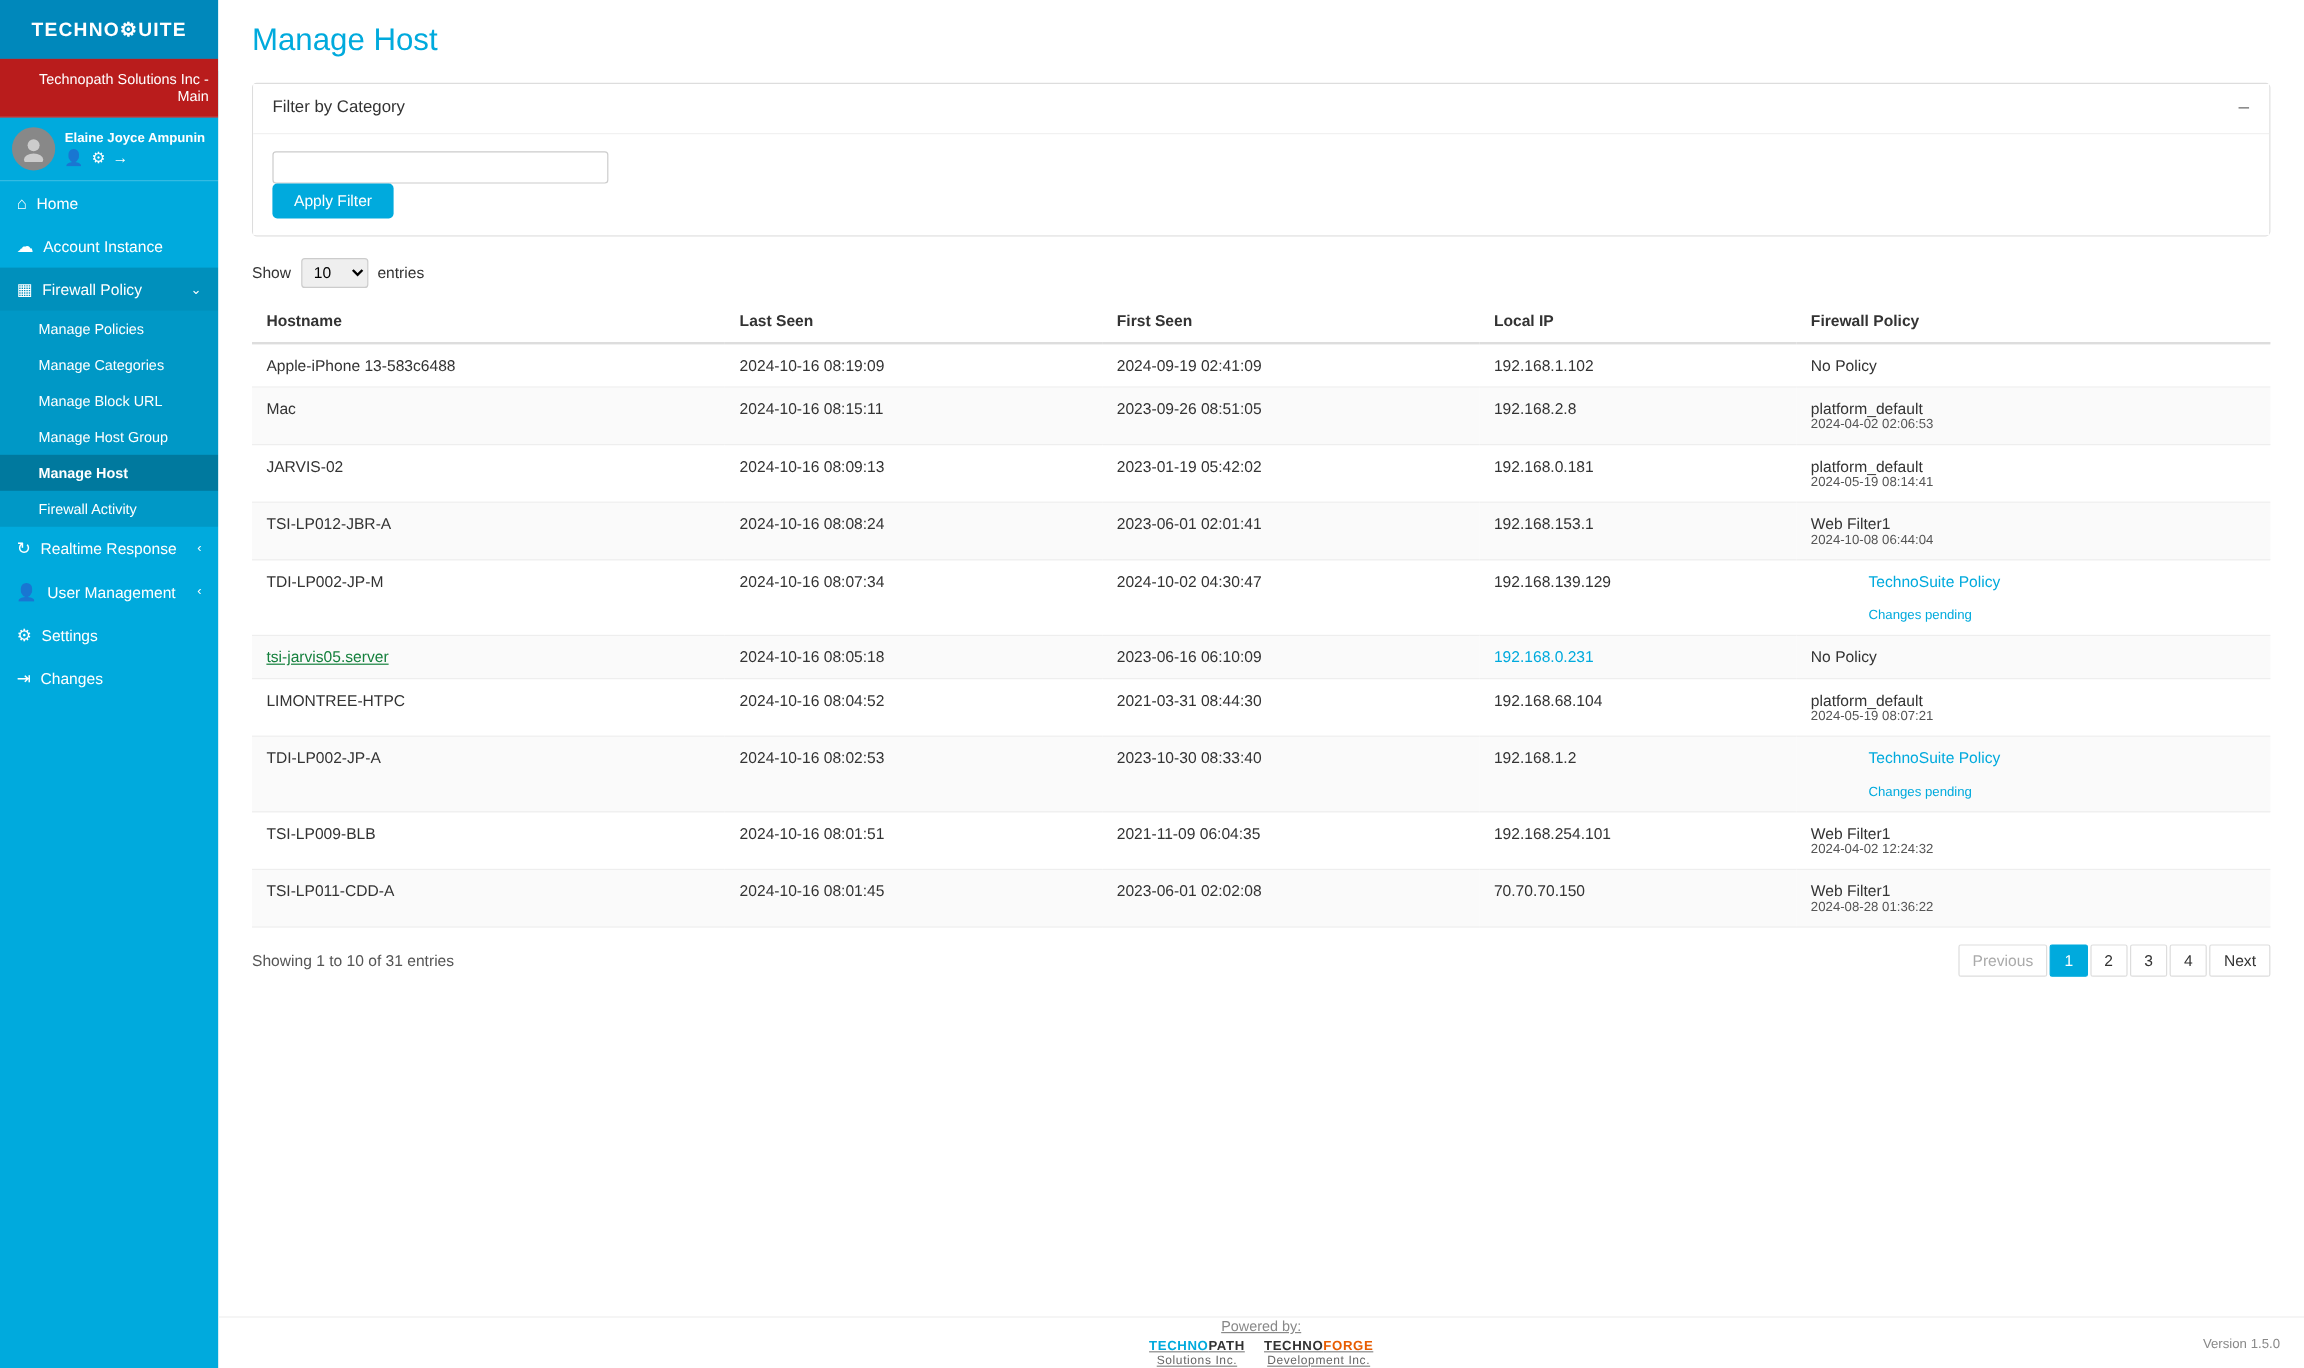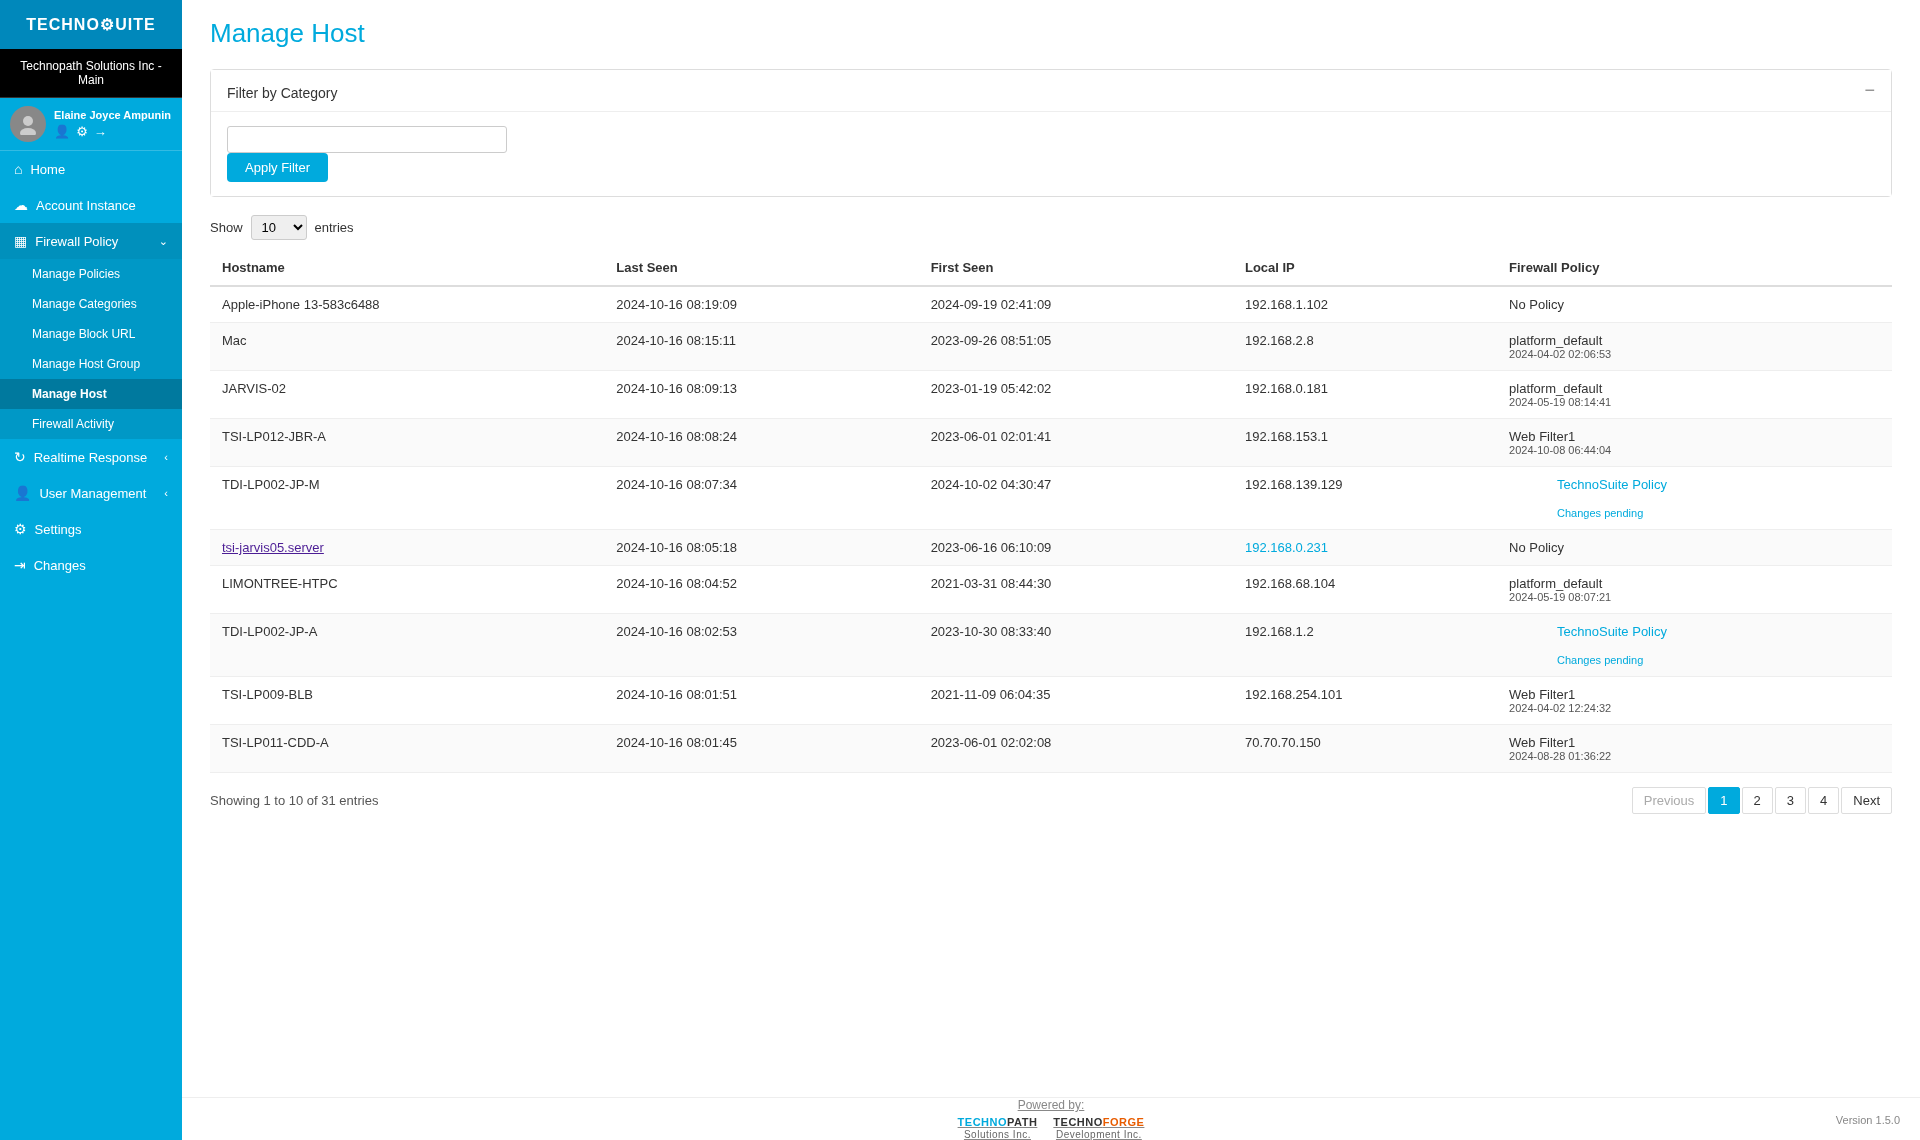--- a/index.html
+++ b/index.html
@@ -23,22 +23,22 @@
       font-size: 18px;
       font-weight: bold;
       letter-spacing: 1px;
     }
     #logo-area .logo-text {
       color: #fff;
       font-size: 16px;
       font-weight: bold;
     }
     #org-name {
-      background: #000000;
-      text-align: center;
+      background: #b91c1c;
+      text-align: right;
       padding: 10px 8px;
       font-size: 12px;
       color: #fff;
       border-bottom: 1px solid rgba(255,255,255,0.2);
     }
     #user-area {
       display: flex;
       align-items: center;
       padding: 8px 10px;
       gap: 8px;
@@ -126,21 +126,21 @@
 
     
     .filter-box {
       border: 1px solid #ddd;
       border-radius: 4px;
       margin-bottom: 18px;
     }
     .filter-header {
       display: flex;
       justify-content: space-between;
-      align-items: flex-end;
+      align-items: flex-start;
       padding: 10px 16px;
       background: #fff;
       border-bottom: 1px solid #eee;
       font-size: 14px;
       font-weight: 500;
       color: #333;
     }
     .filter-header .collapse-btn {
       cursor: pointer;
       color: #888;
@@ -442,21 +442,21 @@
             </td>
           </tr>
           <tr>
             <td>TDI-LP002-JP-M</td>
             <td>2024-10-16 08:07:34</td>
             <td>2024-10-02 04:30:47</td>
             <td>192.168.139.129</td>
             <td><span class="policy-line1 policy-changes" style="color: rgb(0, 170, 221);">TechnoSuite Policy</span><br><span class="policy-line2 policy-changes" style="color: rgb(0, 170, 221);">Changes pending</span></td>
           </tr>
           <tr>
-            <td><a href="#" style="color: #4c1d95;">tsi-jarvis05.server</a></td>
+            <td><a href="#" style="color: #15803d;">tsi-jarvis05.server</a></td>
             <td>2024-10-16 08:05:18</td>
             <td>2023-06-16 06:10:09</td>
             <td style="color: rgb(0, 170, 221);">192.168.0.231</td>
             <td>No Policy</td>
           </tr>
           <tr>
             <td>LIMONTREE-HTPC</td>
             <td>2024-10-16 08:04:52</td>
             <td>2021-03-31 08:44:30</td>
             <td>192.168.68.104</td>

